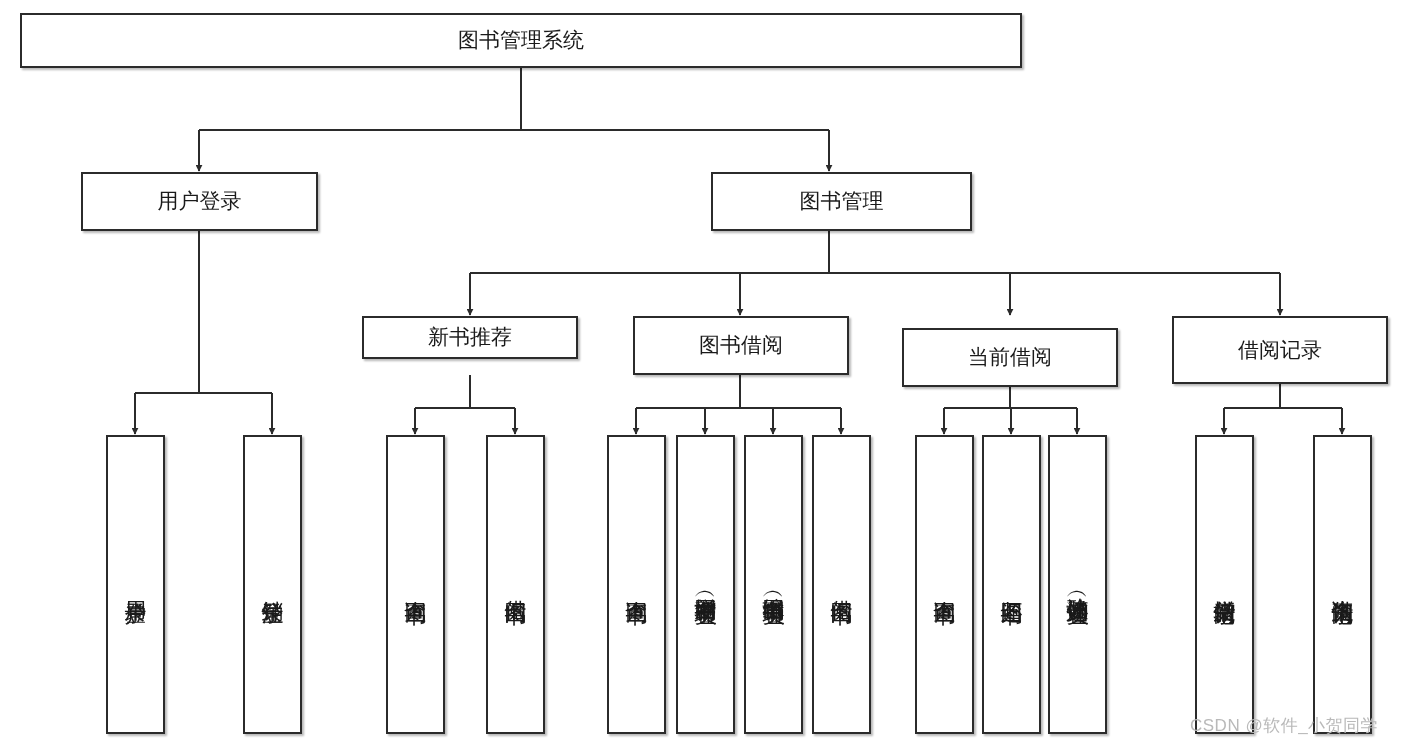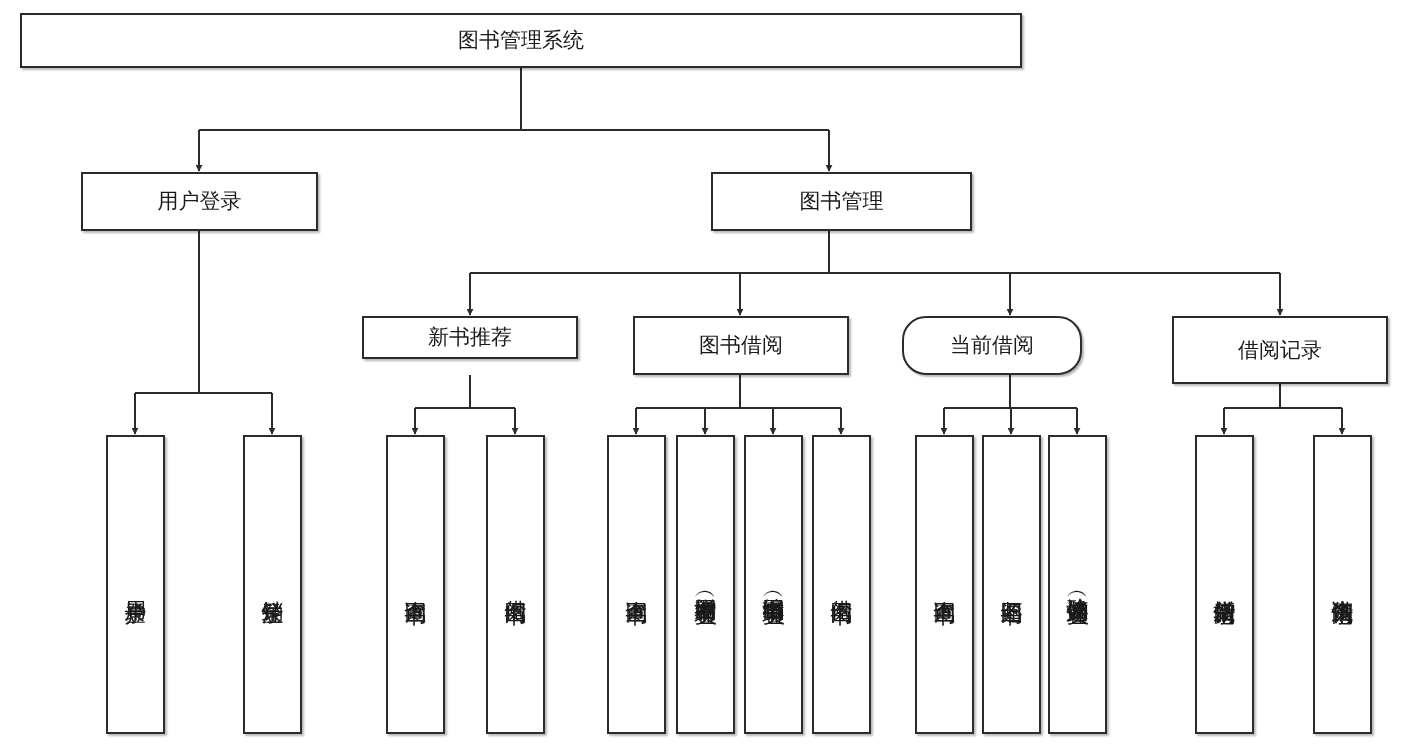--- a/index.html
+++ b/index.html
@@ -119,21 +119,21 @@
       </div>
       <div class="node horiz" style="left: 711px; top: 172px; width: 261px; height: 59px;">
         <span class="label">图书管理</span>
       </div>
       <div class="node horiz" style="left: 362px; top: 316px; width: 216px; height: 43px;">
         <span class="label">新书推荐</span>
       </div>
       <div class="node horiz" style="left: 633px; top: 316px; width: 216px; height: 59px;">
         <span class="label">图书借阅</span>
       </div>
-      <div class="node horiz" style="left: 902px; top: 316px; width: 180px; height: 59px; border-radius: 24px;">
+      <div class="node horiz" style="left: 902px; top: 328px; width: 216px; height: 59px;">
         <span class="label">当前借阅</span>
       </div>
       <div class="node horiz" style="left: 1172px; top: 316px; width: 216px; height: 68px;">
         <span class="label">借阅记录</span>
       </div>
       <div class="node vert" style="left: 106px; top: 435px; width: 59px; height: 299px;">
         <span class="label">用户登录</span>
       </div>
       <div class="node vert" style="left: 243px; top: 435px; width: 59px; height: 299px;">
         <span class="label">注销登录</span>
@@ -165,13 +165,14 @@
       <div class="node vert" style="left: 1048px; top: 435px; width: 59px; height: 299px;">
         <span class="label">确认归还（管理员）</span>
       </div>
       <div class="node vert" style="left: 1195px; top: 435px; width: 59px; height: 299px;">
         <span class="label">新增借阅记录</span>
       </div>
       <div class="node vert" style="left: 1313px; top: 435px; width: 59px; height: 299px;">
         <span class="label">查询借阅记录</span>
       </div>
     </div>
+  <div class="watermark" style="left: 1190px; top: 714px;">CSDN @软件_小贺同学</div>
 </div>
 
 </body></html>

